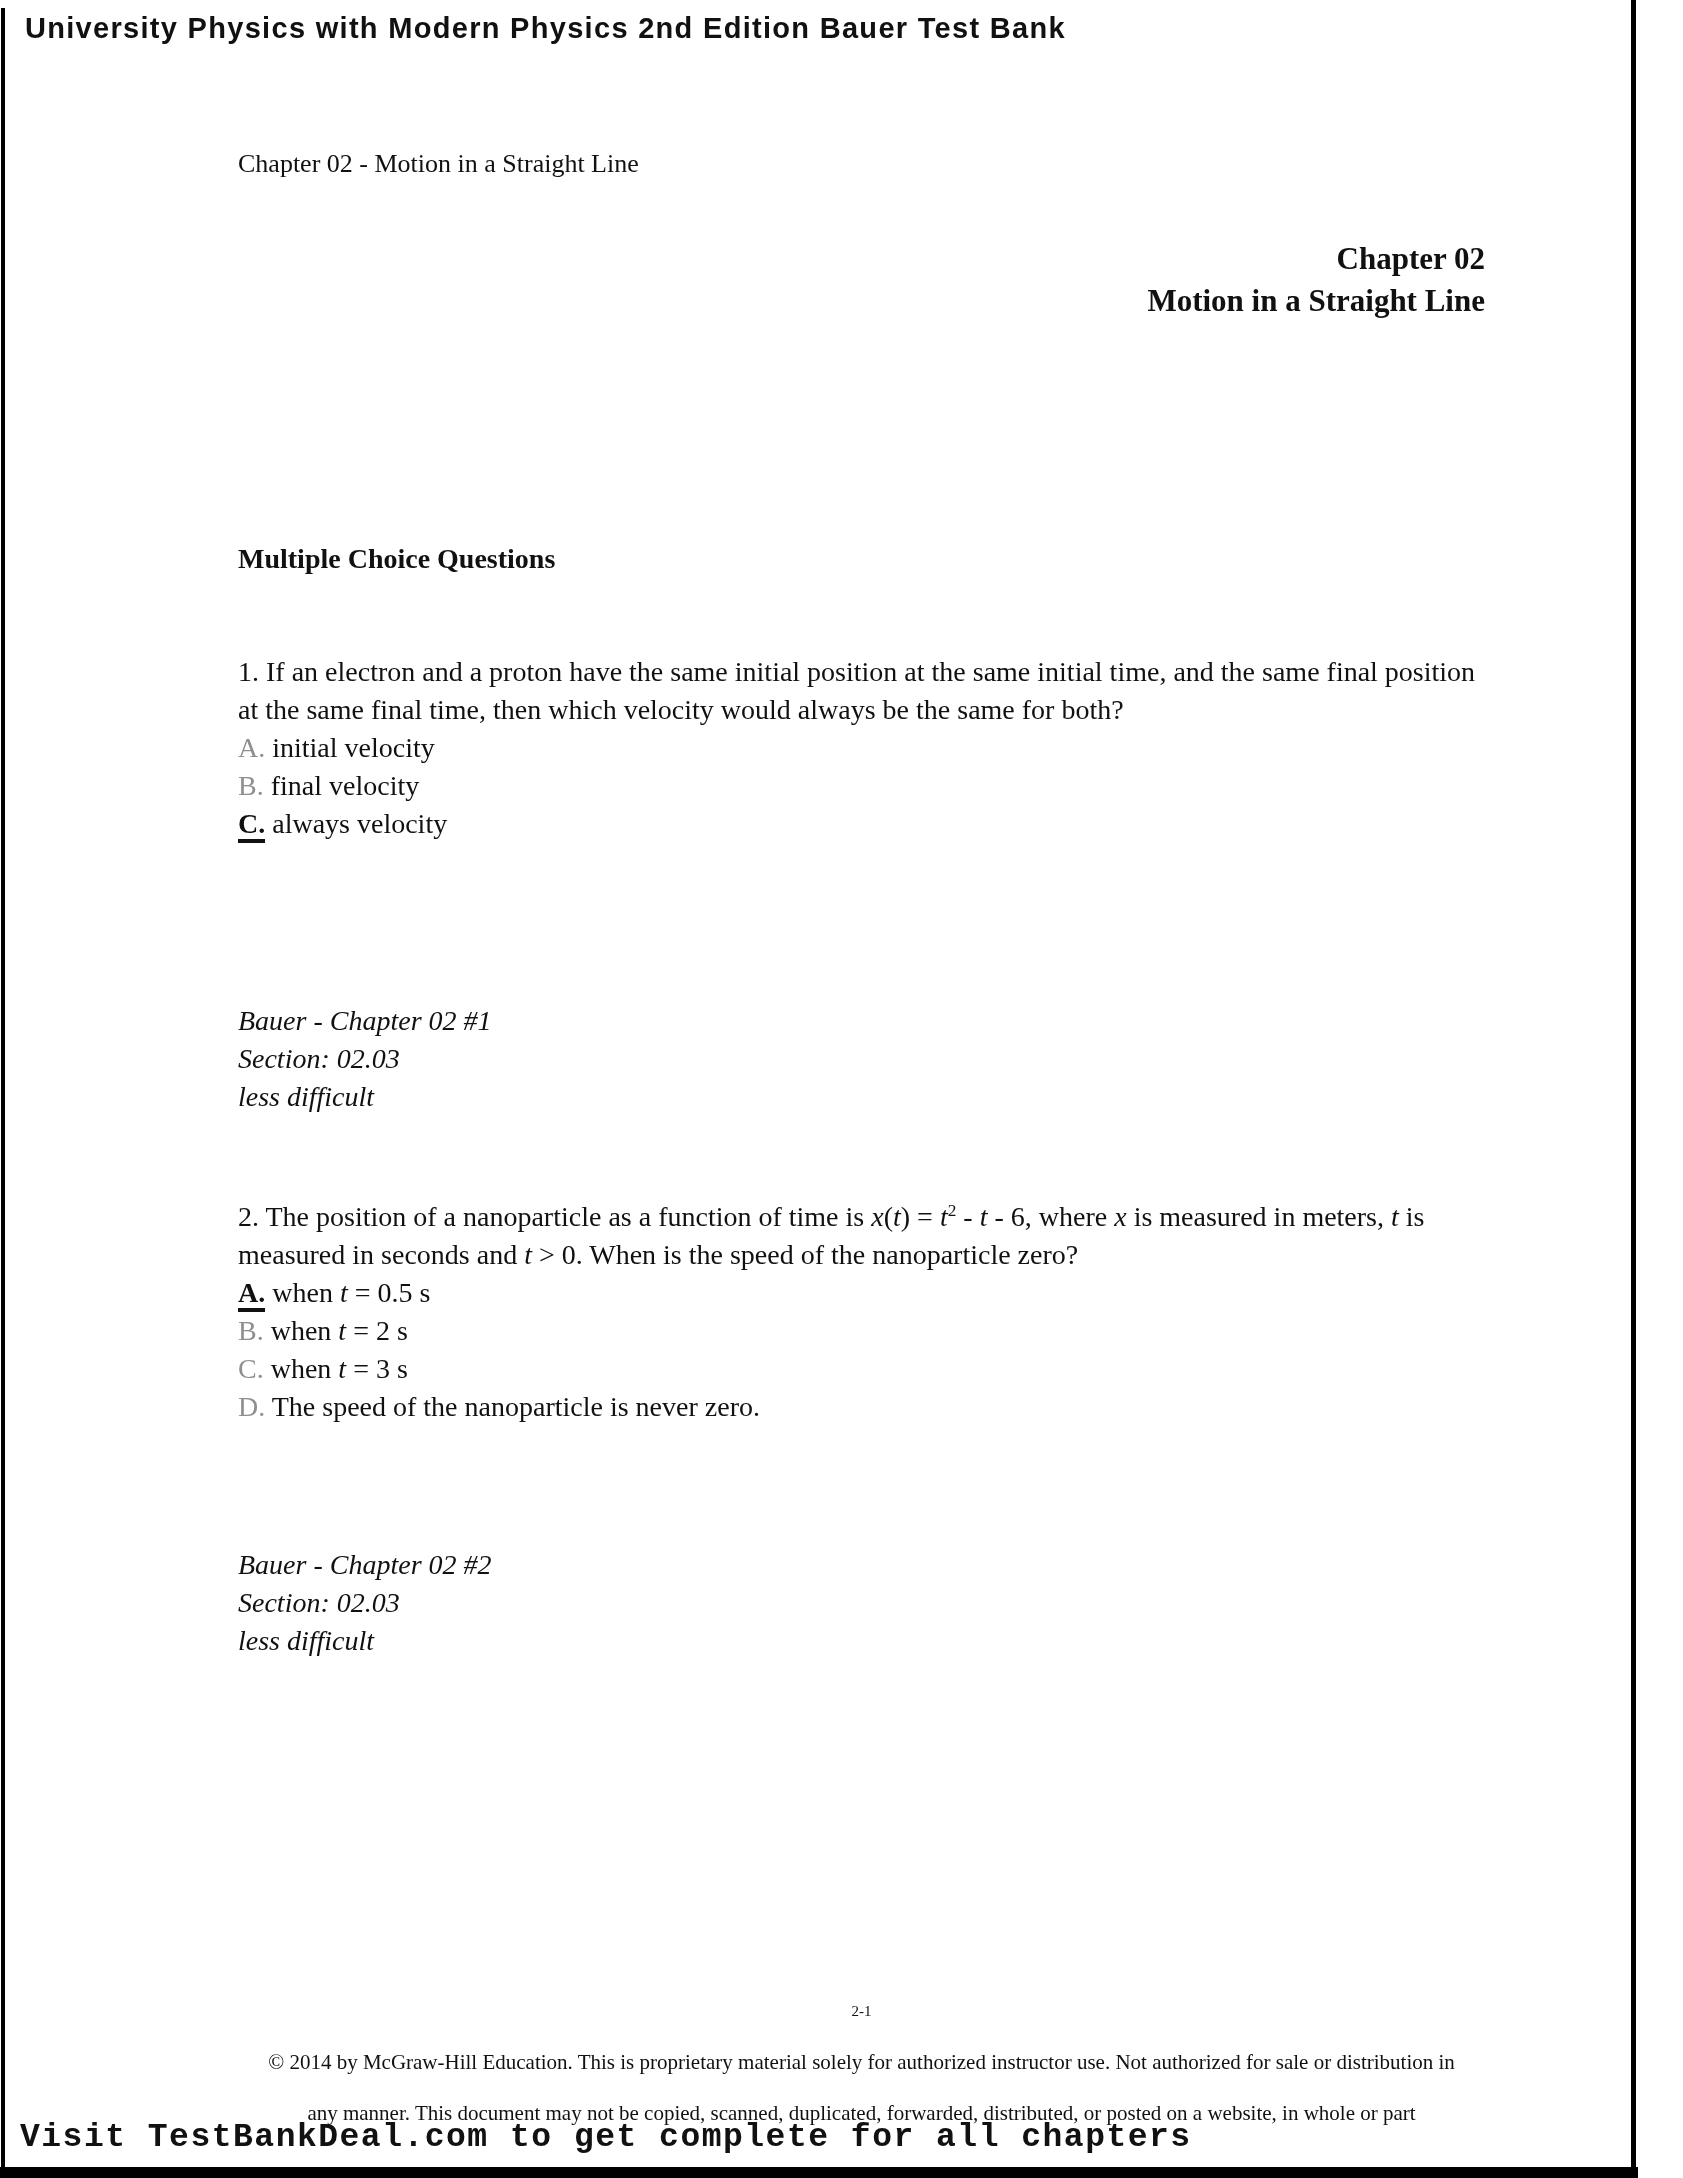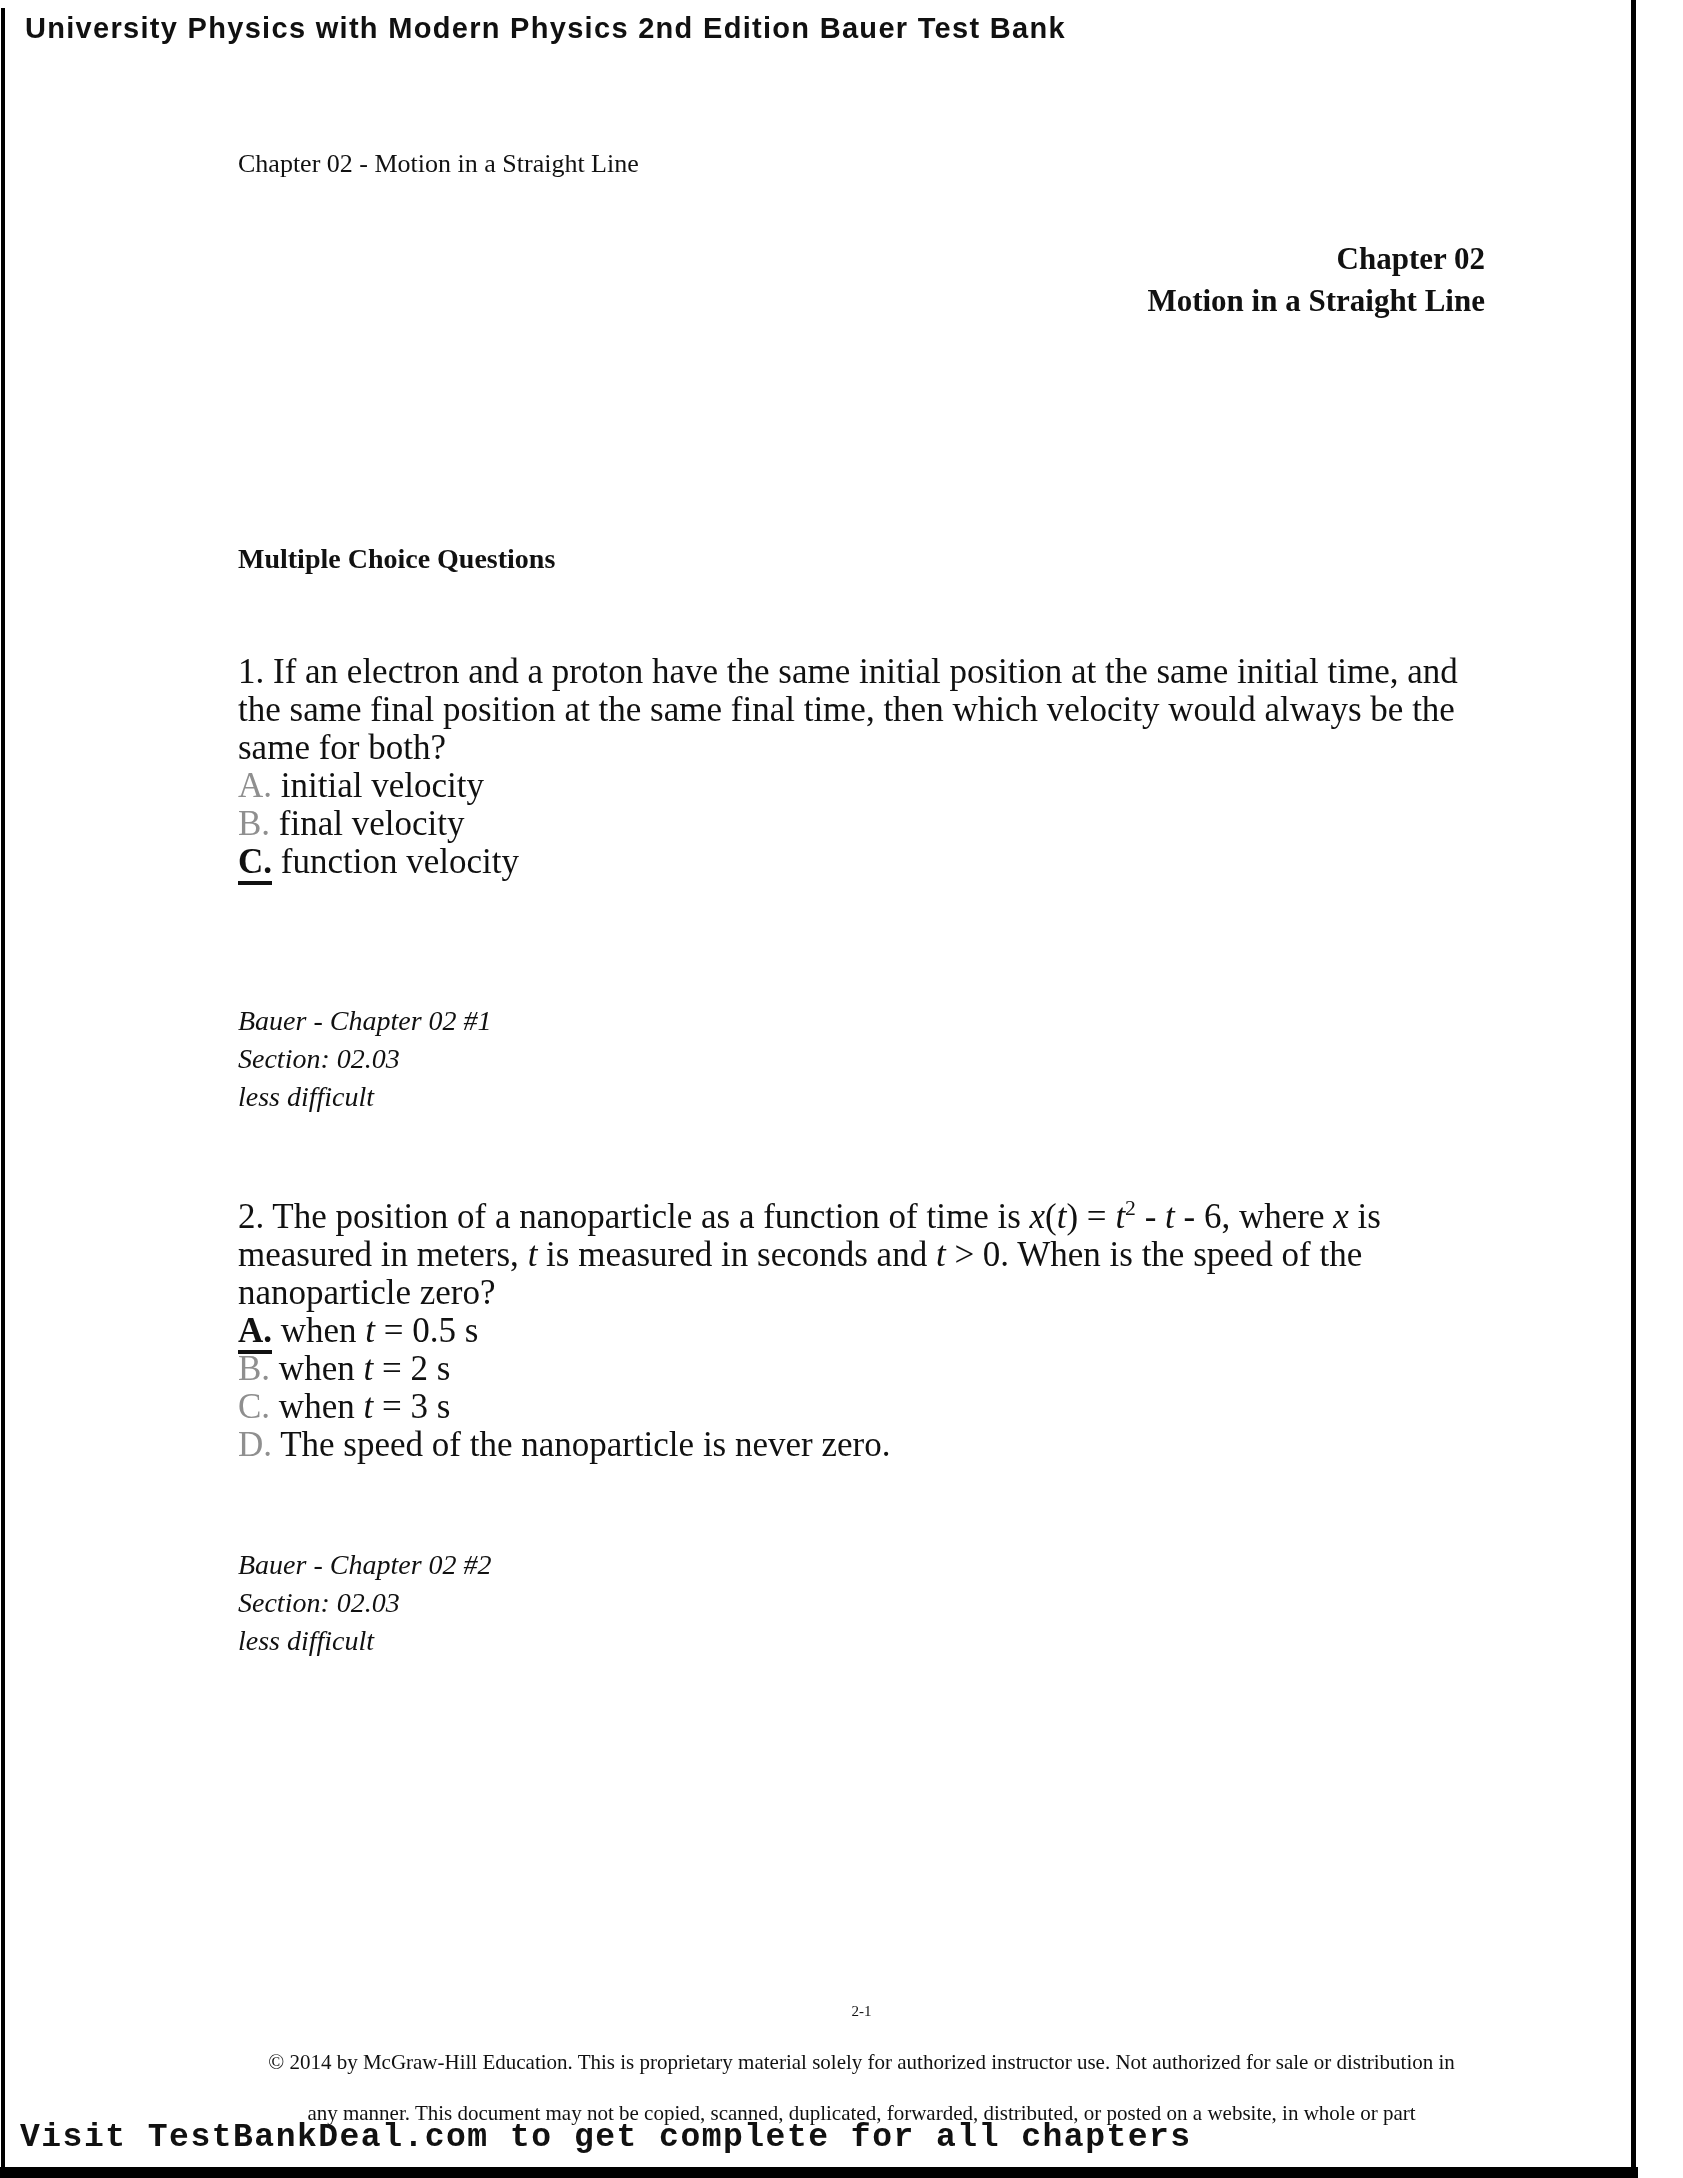--- a/index.html
+++ b/index.html
@@ -29,21 +29,21 @@
   .chapter-title {
     position: absolute; right: 198px; top: 238px;
     text-align: right; font-weight: 700; font-size: 31px; line-height: 42px; white-space: nowrap;
   }
   .mcq-heading {
     position: absolute; left: 238px; top: 543px;
     font-weight: 700; font-size: 28px; white-space: nowrap;
   }
   .question {
     position: absolute; left: 238px; width: 1259px;
-    font-size: 35px; line-height: 38px;
+    font-size: 28px; line-height: 38px;
   }
   .question .stem { margin: 0; }
   .q1 { top: 653px; }
   .q2 { top: 1198px; }
   .opt-letter { color: #8f8f8f; }
   .opt-letter.correct { color: #111111; font-weight: 700; border-bottom: 4px solid #111111; }
   .meta {
     position: absolute; left: 238px;
     font-style: italic; font-size: 28px; line-height: 38px;
   }
@@ -81,21 +81,21 @@
     <div>Motion in a Straight Line</div>
   </div>
 
   <div class="mcq-heading">Multiple Choice Questions</div>
 
   <section class="question q1">
     <p class="stem"><span>1. If an electron and a proton have the same initial position at the same initial time, and the same final position at the same final time, then which velocity would always be the same for both?</span></p>
     <div>
       <div class="option"><span class="opt-letter">A.</span><span class="opt-text"><span> initial velocity</span></span></div>
       <div class="option"><span class="opt-letter">B.</span><span class="opt-text"><span> final velocity</span></span></div>
-      <div class="option"><span class="opt-letter correct">C.</span><span class="opt-text"><span> function velocity</span></span></div>
+      <div class="option"><span class="opt-letter correct">C.</span><span class="opt-text"><span> always velocity</span></span></div>
     </div>
   </section>
 
   <div class="meta meta1">
     <div>Bauer - Chapter 02 #1</div>
     <div>Section: 02.03</div>
     <div>less difficult</div>
   </div>
 
   <section class="question q2">

